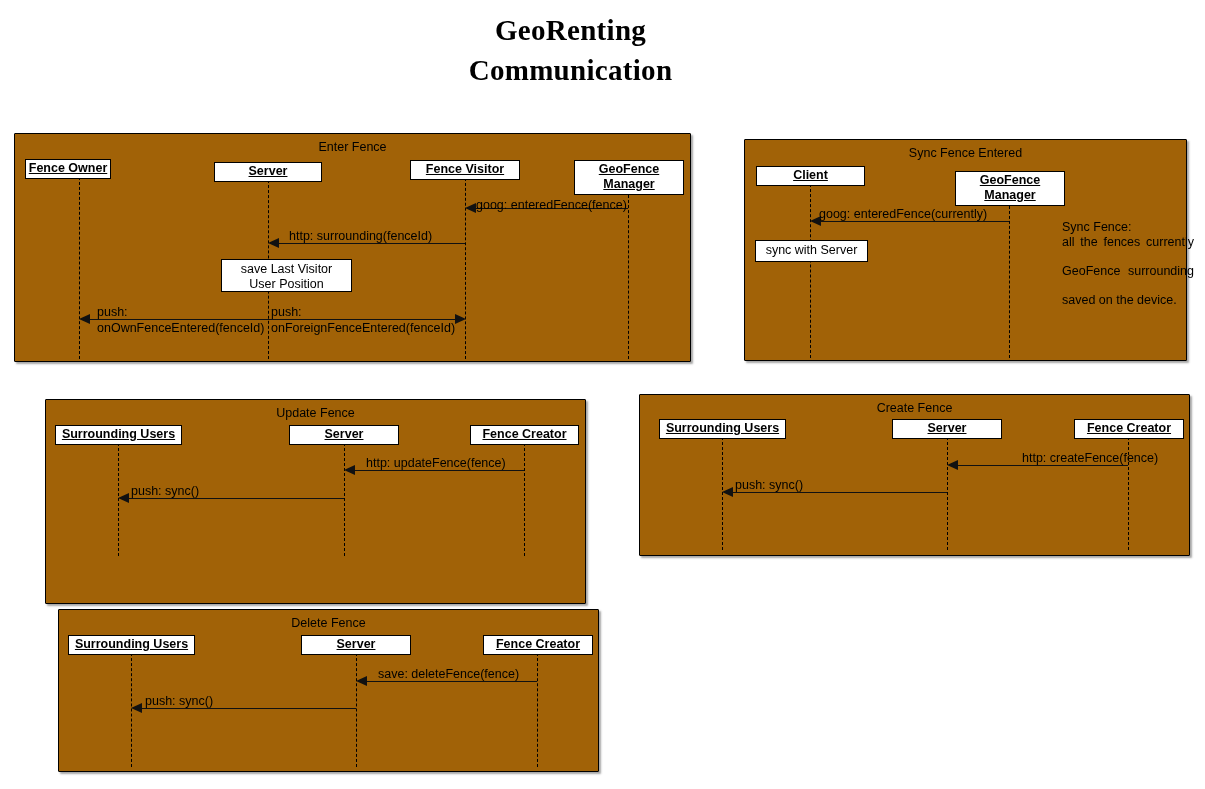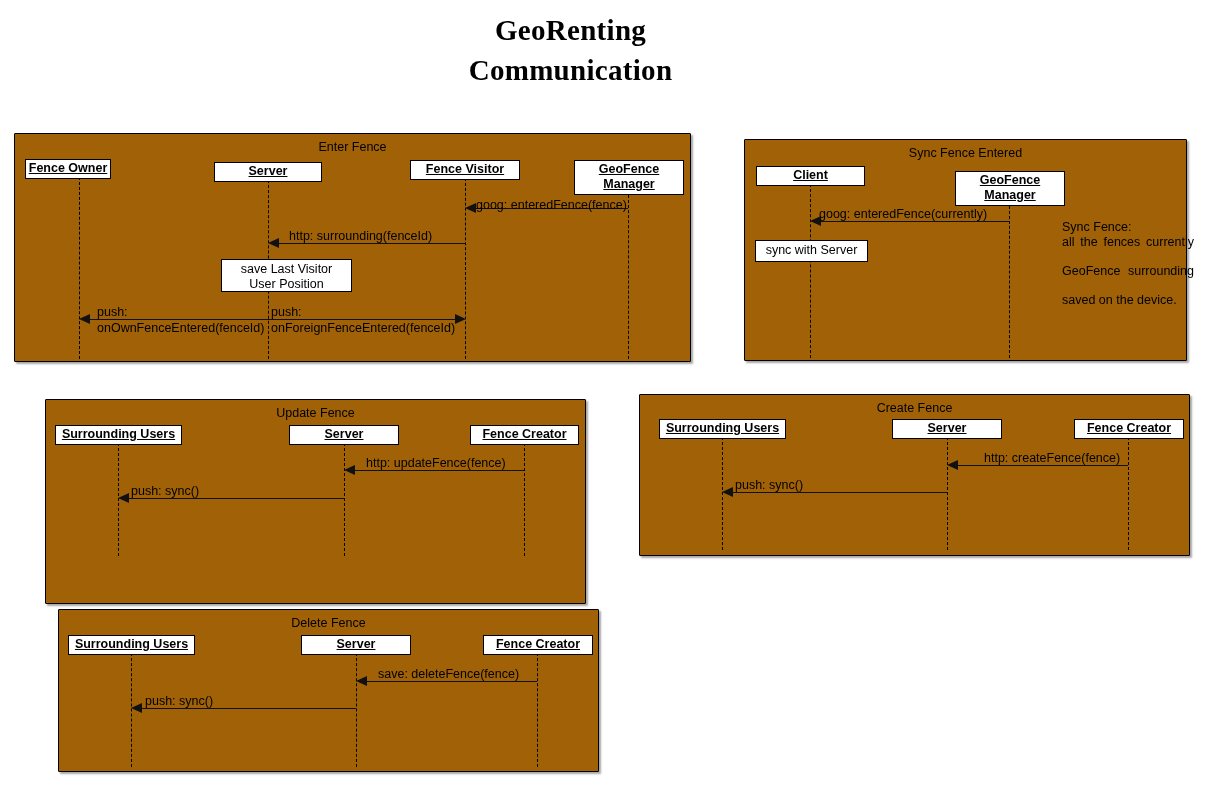--- a/index.html
+++ b/index.html
@@ -252,21 +252,21 @@
   </div>
   <div class="actor" style="left:252px; top:24px; width:110px;">
     <span class="u">Server</span>
   </div>
   <div class="actor" style="left:434px; top:24px; width:110px;">
     <span class="u">Fence Creator</span>
   </div>
 
   <div class="msg-line" style="left:312px; top:70px; width:176px;"></div>
   <div class="arrowhead left" style="left:307px; top:65px;"></div>
-  <div class="msg-label" style="left:310px; top:56px;padding-left:34px;">http: createFence(fence)</div>
+  <div class="msg-label" style="left:348px; top:56px;padding-left:34px;">http: createFence(fence)</div>
 
   <div class="msg-line" style="left:87px; top:97px; width:220px;"></div>
   <div class="arrowhead left" style="left:82px; top:92px;"></div>
   <div class="msg-label" style="left:95px; top:83px;">push: sync()</div>
 </div>
 
 <div class="panel" style="left:58px; top:609px; width:541px; height:163px;">
 
   <div class="panel-title">Delete Fence</div>
 

